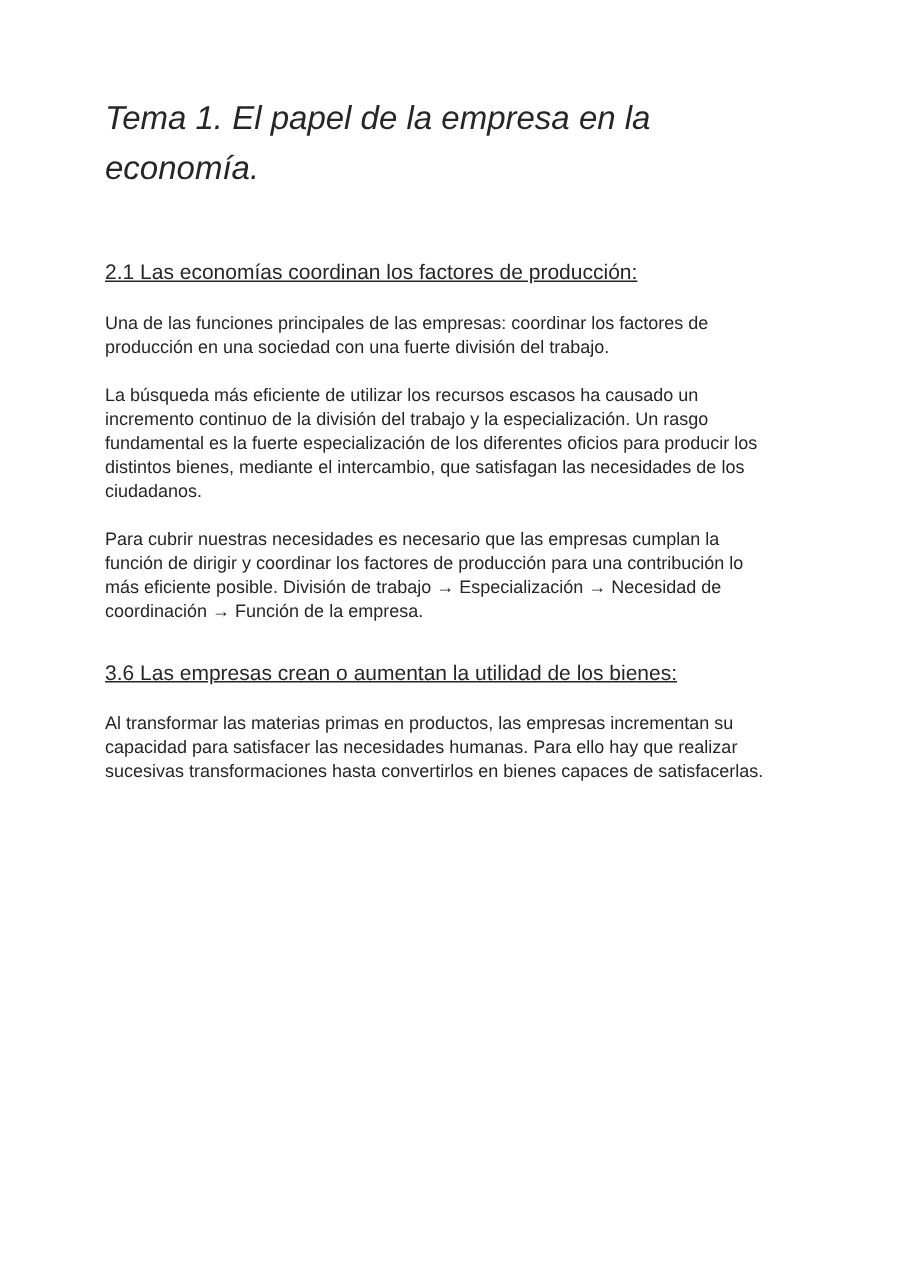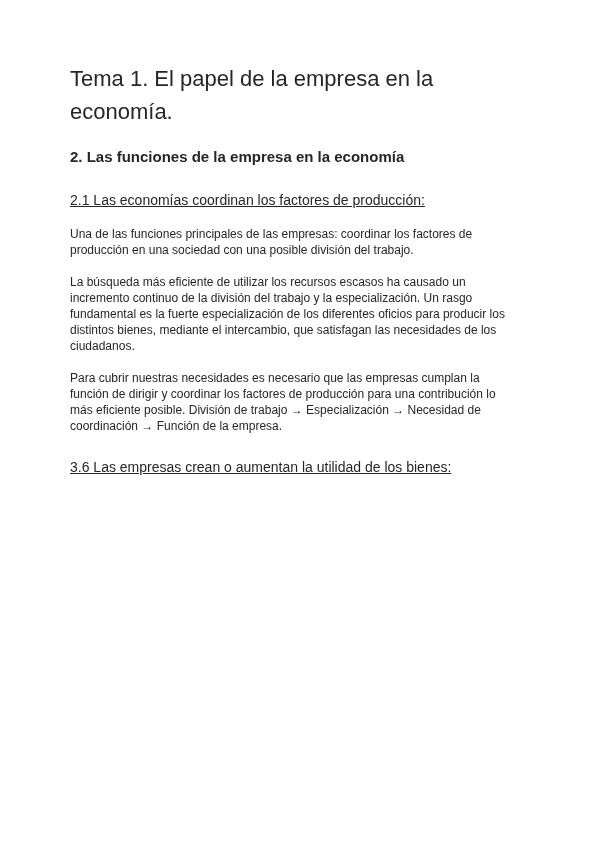--- a/index.html
+++ b/index.html
@@ -17,22 +17,23 @@
     box-sizing: border-box;
     width: 600px;
     height: 848px;
     padding: 62px 55px 0 70px;
     overflow: hidden;
     background: #ffffff;
   }
   .doc-title {
     font-size: 22px;
     font-weight: 400;
+    font-style: italic;
     line-height: 33px;
-    margin: 0 0 19px 0;
+    margin: 0 0 44px 0;
     white-space: pre-line;
   }
   .h2 {
     font-size: 15px;
     font-weight: 700;
     line-height: 20px;
     margin: 0 0 22px 0;
   }
   .h3 {
     font-size: 14px;
@@ -52,37 +53,39 @@
   }
 </style>
 </head>
 <body>
 
 <div class="page">
 
   <h1 class="doc-title">Tema 1. El papel de la empresa en la
 economía.</h1>
 
-  <h2 class="h2">2. Las funciones de la empresa en la economía</h2>
 
   <h3 class="h3">2.1 Las economías coordinan los factores de producción:</h3>
 
 
   <p class="para">Una de las funciones principales de las empresas: coordinar los factores de
-producción en una sociedad con una posible división del trabajo.</p>
+producción en una sociedad con una fuerte división del trabajo.</p>
 
   <p class="para">La búsqueda más eficiente de utilizar los recursos escasos ha causado un
 incremento continuo de la división del trabajo y la especialización. Un rasgo
 fundamental es la fuerte especialización de los diferentes oficios para producir los
 distintos bienes, mediante el intercambio, que satisfagan las necesidades de los
 ciudadanos.</p>
 
 
   <p class="para">Para cubrir nuestras necesidades es necesario que las empresas cumplan la
 función de dirigir y coordinar los factores de producción para una contribución lo
 más eficiente posible. División de trabajo → Especialización → Necesidad de
 coordinación → Función de la empresa.</p>
 
   <h3 class="h3">3.6 Las empresas crean o aumentan la utilidad de los bienes:</h3>
 
+  <p class="para">Al transformar las materias primas en productos, las empresas incrementan su
+capacidad para satisfacer las necesidades humanas. Para ello hay que realizar
+sucesivas transformaciones hasta convertirlos en bienes capaces de satisfacerlas.</p>
 
 
 </div>
 
 </body></html>

